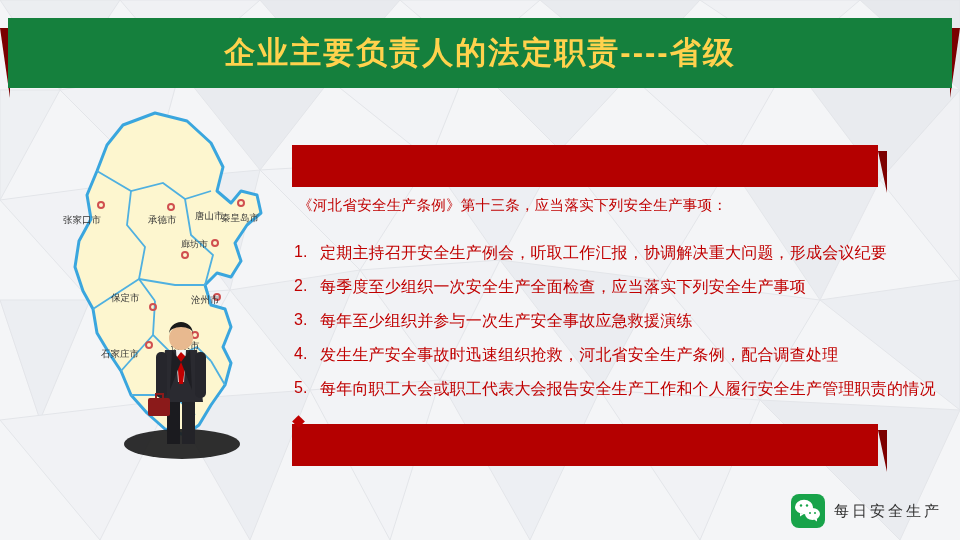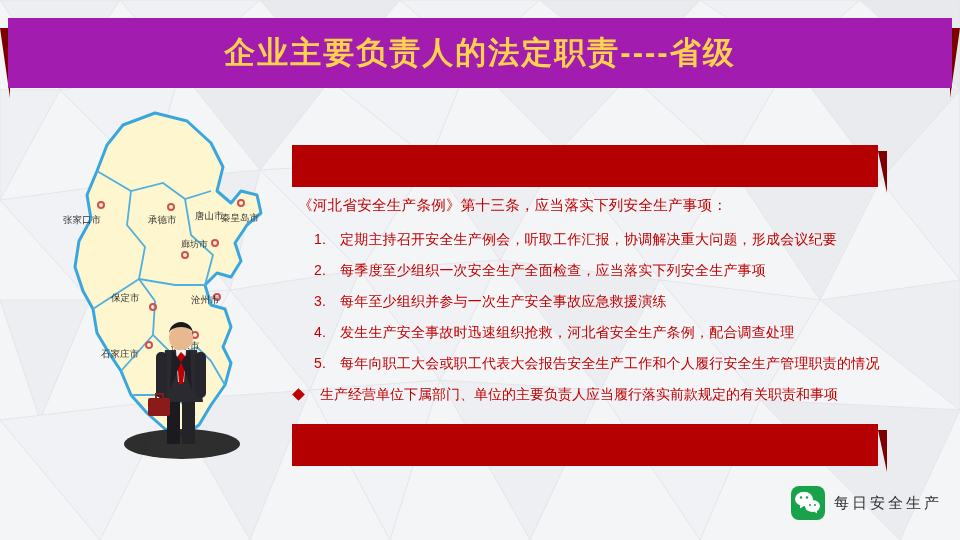--- a/index.html
+++ b/index.html
@@ -7,59 +7,59 @@
     width:960px;height:540px;overflow:hidden;position:relative;
     font-family:"Liberation Sans","DejaVu Sans",sans-serif;
     background:#f2f3f5;
   }
   
   #bg-poly{position:absolute;inset:0;z-index:0;}
   
   .title-wrap{position:absolute;left:0;top:18px;width:960px;height:70px;z-index:3;}
   .title-band{
     position:absolute;left:8px;top:0;width:944px;height:70px;
-    background:#a21caf;
+    background:#15803d;
     clip-path:polygon(0 0,100% 0,100% 100%,0 100%);
   }
   .title-band:before{
     content:"";position:absolute;left:-8px;top:8px;border-left:8px solid transparent;
     border-top:0 solid transparent;
   }
   .title-shadow-l{position:absolute;left:0;top:10px;width:10px;height:70px;background:#7a0000;
     clip-path:polygon(0 0,100% 0,100% 100%);}
   .title-shadow-r{position:absolute;right:0;top:10px;width:10px;height:70px;background:#7a0000;
     clip-path:polygon(0 0,100% 0,0 100%);}
   .title-text{
     position:absolute;left:0;top:0;width:944px;height:70px;line-height:70px;
     text-align:center;color:#ffd24d;font-size:31px;font-weight:bold;letter-spacing:2px;
   }
   
   .redbar{position:absolute;background:#b40000;z-index:3;}
   .redbar .nub{position:absolute;right:-9px;top:6px;width:9px;height:100%;background:#7d0000;
     clip-path:polygon(0 0,100% 0,100% 100%);}
   
   .content{position:absolute;left:292px;top:196px;width:660px;z-index:4;color:#c00000;}
-  .lead{font-size:14.5px;color:#c00000;margin:0 0 16px 6px;letter-spacing:.3px;}
+  .lead{font-size:14.5px;color:#c00000;margin:0 0 28px 6px;letter-spacing:.3px;}
   ol.items{margin:0;padding:0 0 0 28px;list-style:none;counter-reset:li;}
   ol.items li{
-    position:relative;font-size:14px;color:#c00000;margin-bottom:13px;letter-spacing:.2px;margin-left:20px;
+    position:relative;font-size:16px;color:#c00000;margin-bottom:13px;letter-spacing:.2px;
   }
   ol.items li:before{
     counter-increment:li;content:counter(li) ".";
     position:absolute;left:-26px;top:0;width:20px;text-align:left;color:#c00000;
   }
   .diamond-row{position:relative;font-size:14px;color:#c00000;margin-top:6px;padding-left:28px;}
   .diamond{position:absolute;left:2px;top:4px;width:9px;height:9px;background:#c00000;
     transform:rotate(45deg);}
   
   .map-wrap{position:absolute;left:35px;top:95px;width:250px;height:380px;z-index:2;}
   
   .person{position:absolute;left:120px;top:310px;width:120px;height:150px;z-index:5;}
   
-  .footer-badge{position:absolute;right:18px;bottom:20px;display:flex;align-items:center;z-index:6;justify-content:flex-end;}
+  .footer-badge{position:absolute;right:18px;bottom:12px;display:flex;align-items:center;z-index:6;justify-content:flex-end;}
   .wechat-icon{width:34px;height:34px;border-radius:8px;background:#18a34a;position:relative;
     margin-right:9px;}
   .footer-text{font-size:15px;color:#333;letter-spacing:3px;}
 </style>
 </head>
 <body>
 
 <svg id="bg-poly" viewBox="0 0 960 540" preserveAspectRatio="none">
   <rect width="960" height="540" fill="#f4f5f7"></rect>
   <g stroke="#e3e5e9" stroke-width="1" fill="none">
@@ -207,21 +207,20 @@
   <p class="lead">《河北省安全生产条例》第十三条，应当落实下列安全生产事项：</p>
   <ol class="items">
     <li>定期主持召开安全生产例会，听取工作汇报，协调解决重大问题，形成会议纪要</li>
     <li>每季度至少组织一次安全生产全面检查，应当落实下列安全生产事项</li>
     <li>每年至少组织并参与一次生产安全事故应急救援演练</li>
     <li>发生生产安全事故时迅速组织抢救，河北省安全生产条例，配合调查处理</li>
     <li>每年向职工大会或职工代表大会报告安全生产工作和个人履行安全生产管理职责的情况</li>
   </ol>
   <div class="diamond-row">
     <span class="diamond"></span>
-    <span>生产经营单位下属部门、单位的主要负责人应当履行落实前款规定的有关职责和事项</span>
   </div>
 </div>
 
 <div class="footer-badge">
   <span class="wechat-icon">
     <svg viewBox="0 0 34 34" width="34" height="34">
       <ellipse cx="13" cy="13" rx="9" ry="7.2" fill="#fff"></ellipse>
       <polygon points="9,19 9,22.5 12.5,20.2" fill="#fff"></polygon>
       <circle cx="10" cy="11.5" r="1.2" fill="#18a34a"></circle>
       <circle cx="16" cy="11.5" r="1.2" fill="#18a34a"></circle>

